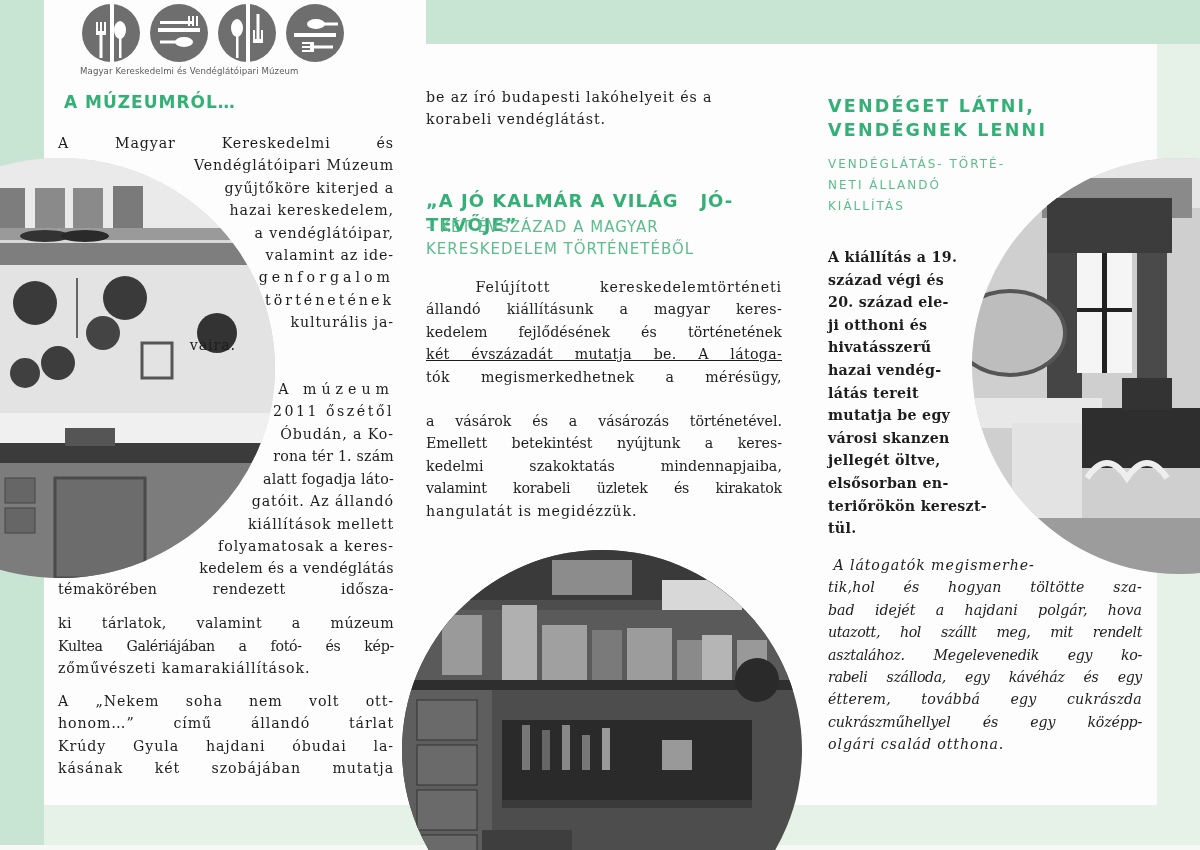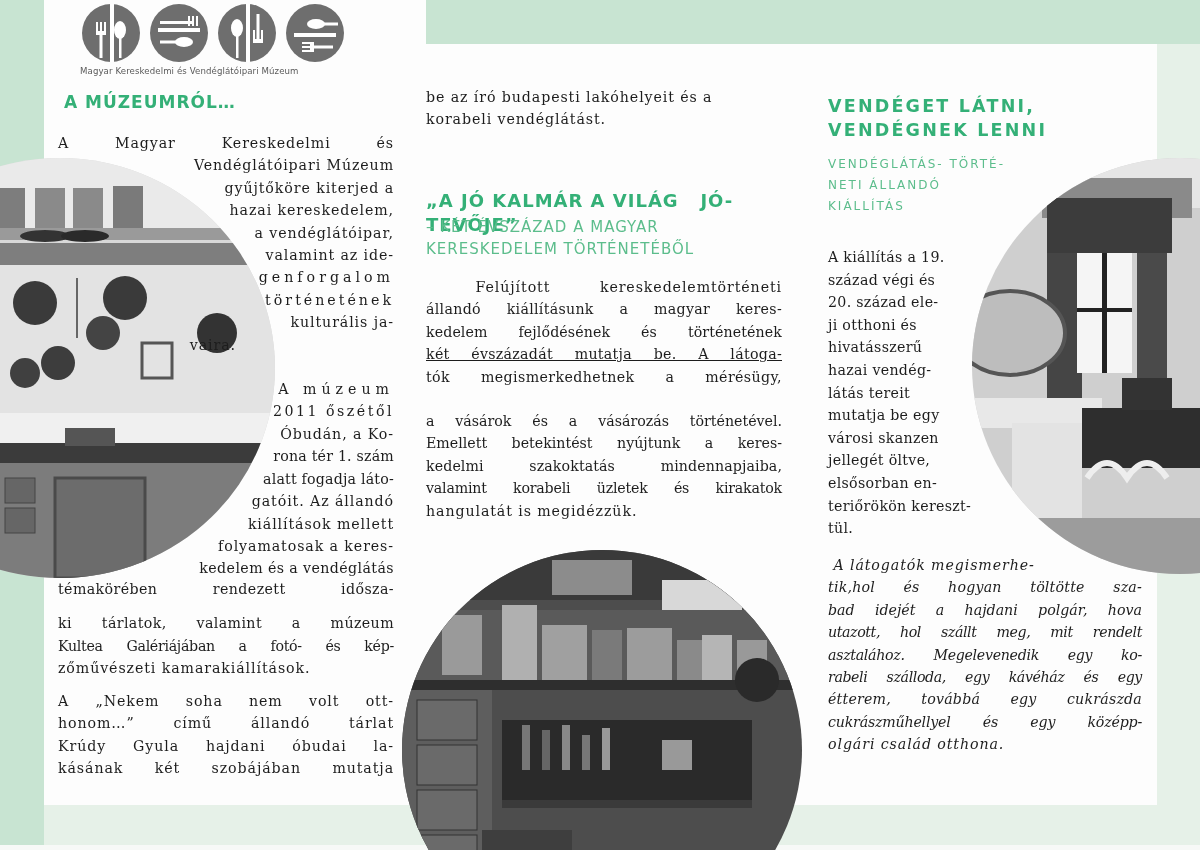--- a/index.html
+++ b/index.html
@@ -37,21 +37,21 @@
   .col2-lead{position:absolute;left:426px;top:86px;width:356px;}
   .col2-title{position:absolute;left:426px;top:160px;width:356px;font-size:18px;line-height:24px;margin-top:29px;}
   .col2-sub{position:absolute;left:426px;top:216px;width:356px;font-size:15px;line-height:22px;}
   .col2-body{position:absolute;left:426px;top:276px;width:356px;}
   .col2-body span{display:block;text-align:justify;text-align-last:justify;}
   .col2-body span.last{text-align-last:left;}
 
   .col3-title{position:absolute;left:828px;top:94px;width:300px;font-size:17.5px;line-height:24px;letter-spacing:2.2px;}
   .col3-sub{position:absolute;left:828px;top:154px;width:260px;font-size:12px;line-height:21px;letter-spacing:2px;}
   .col3-p1{position:absolute;left:828px;top:246px;width:160px;line-height:22.6px;}
-  .col3-p1 span{display:block;}
+  .col3-p1 span{display:block;font-weight:bold;}
   .col3-p2{position:absolute;left:828px;top:554px;width:314px;font-style:italic;}
   .col3-p2 span{display:block;text-align:justify;text-align-last:justify;}
   .col3-p2 span.last{text-align-last:left;}
   .lines span{white-space:nowrap;}
 </style>
 </head>
 <body>
 
 <div class="strip-left"></div>
 <div class="strip-top"></div>

